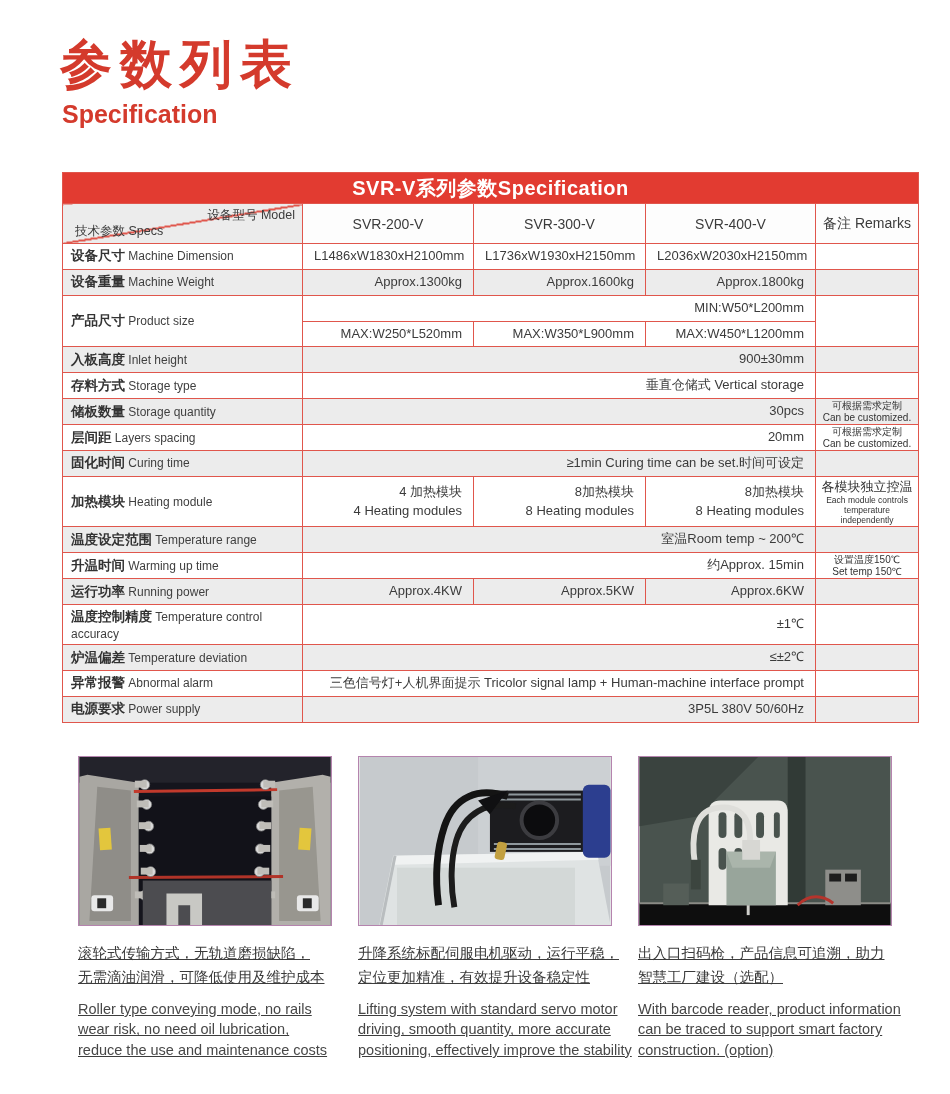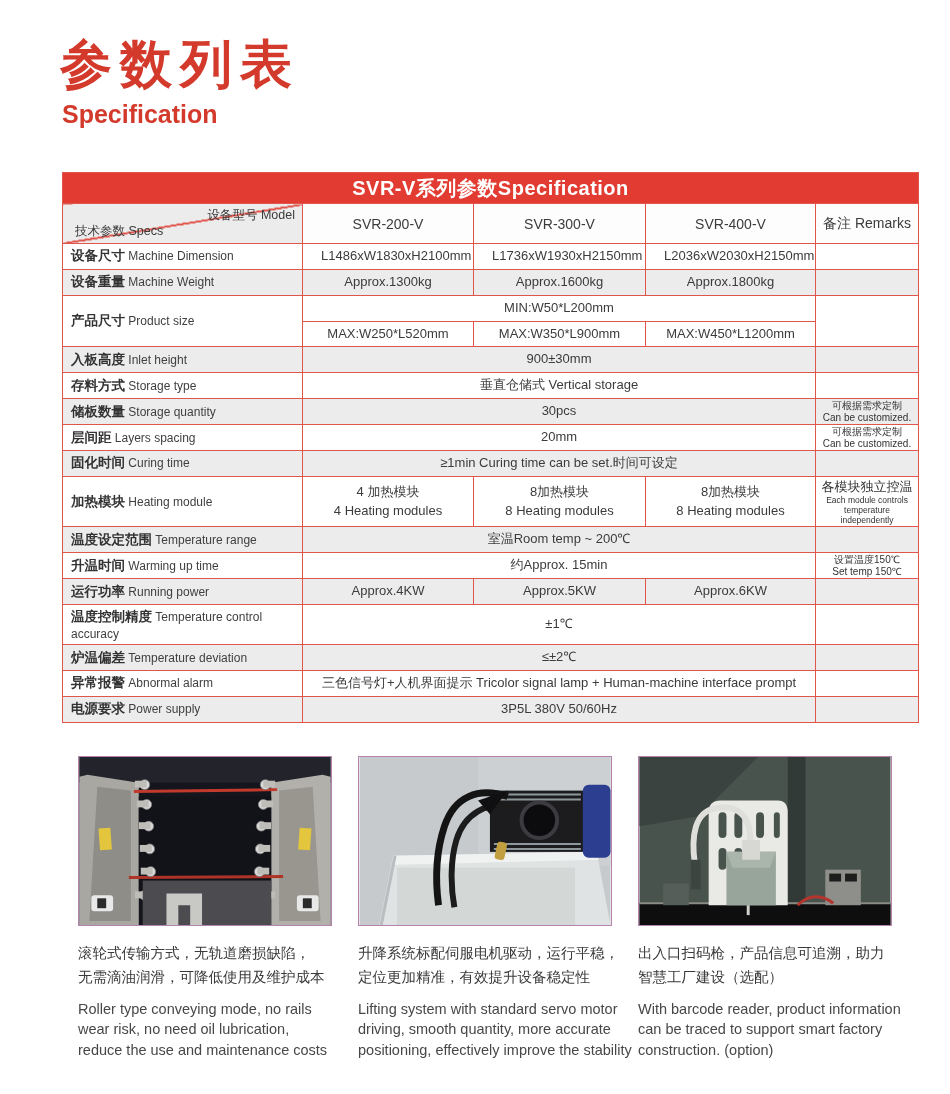--- a/index.html
+++ b/index.html
@@ -35,31 +35,31 @@
     background-image:linear-gradient(to bottom right,
       transparent calc(50% - 1px), #e0564c calc(50% - 1px),
       #e0564c calc(50% + 1px), transparent calc(50% + 1px)) !important;
   }
   .corner .c-top { position:absolute; top:3px;  right:7px;  font-size:12.5px; }
   .corner .c-bot { position:absolute; bottom:3px; left:12px; font-size:12.5px;margin-top:48px; }
 
   .spec-table td.lbl { text-align:left; padding:3px 4px 3px 8px; }
   .spec-table td.lbl .cn { font-size:13.5px; font-weight:bold; color:#333; }
   .spec-table td.lbl .en { font-size:12px; color:#3f3f3f; }
-  .spec-table td.val { text-align:center; padding:3px 18px; height:25px; line-height:1.45; }
+  .spec-table td.val { text-align:right; padding:3px 11px; height:25px; line-height:1.45; }
   .spec-table td.remark { text-align:center; font-size:10px; line-height:1.15; padding:1px; color:#333; }
   .spec-table td.remark.emph div:first-child { font-size:13px; line-height:1.4; }
   .spec-table td.remark.emph div:nth-child(2) { font-size:8.5px; }
   tr.shade td { background:#ececec; }
   tr.plain td { background:#ffffff; }
   tr.sub2 td.val { height:24px; }
   tr.tall td.val { height:50px; }
 
   
-  .feature { position:absolute; width:276px; top:756px; }
+  .feature { position:absolute; width:276px; top:756px;text-decoration:underline; }
   .f0 { left:78px; } .f1 { left:358px; } .f2 { left:638px; }
   .photo {
     width:254px; height:170px; border:1px solid #b584ae; display:block;
   }
   .cap-cn { margin-top:16px; font-size:14.5px; color:#3a3a3a; line-height:1.65; white-space:pre-line; }
   .cap-en { margin-top:9px;  font-size:14.5px; color:#474747; line-height:1.42; white-space:pre-line; }
 </style>
 </head>
 <body>
 

